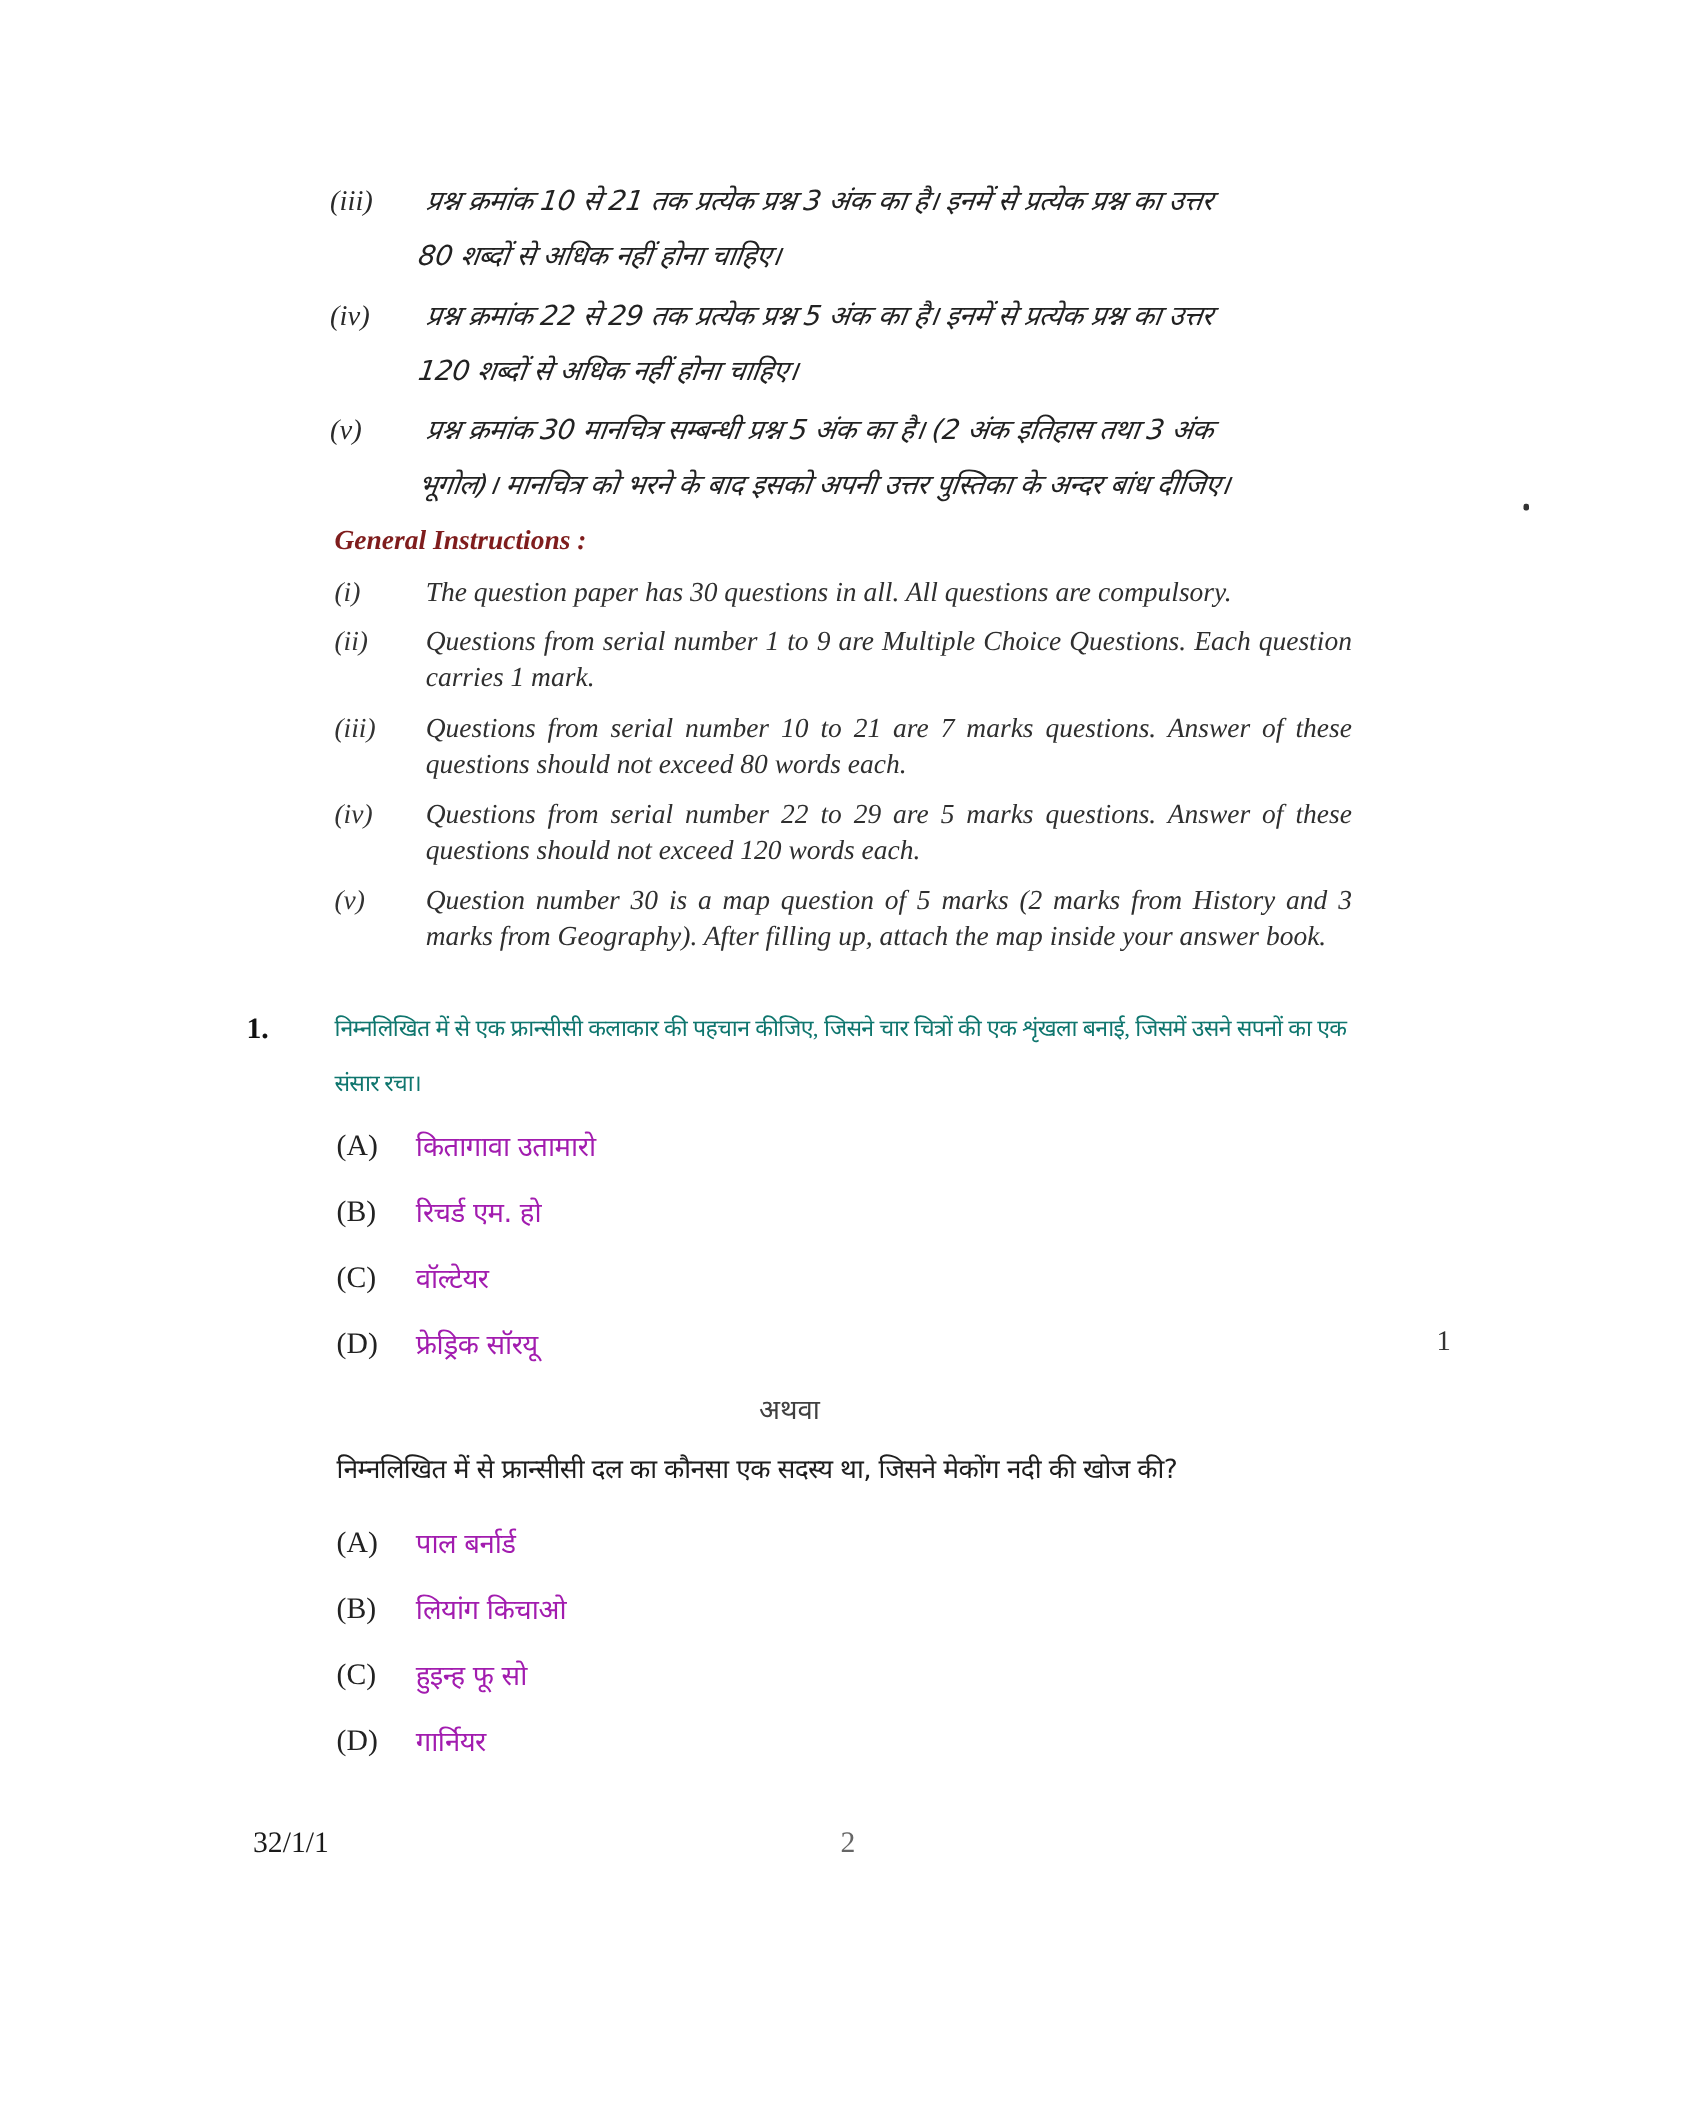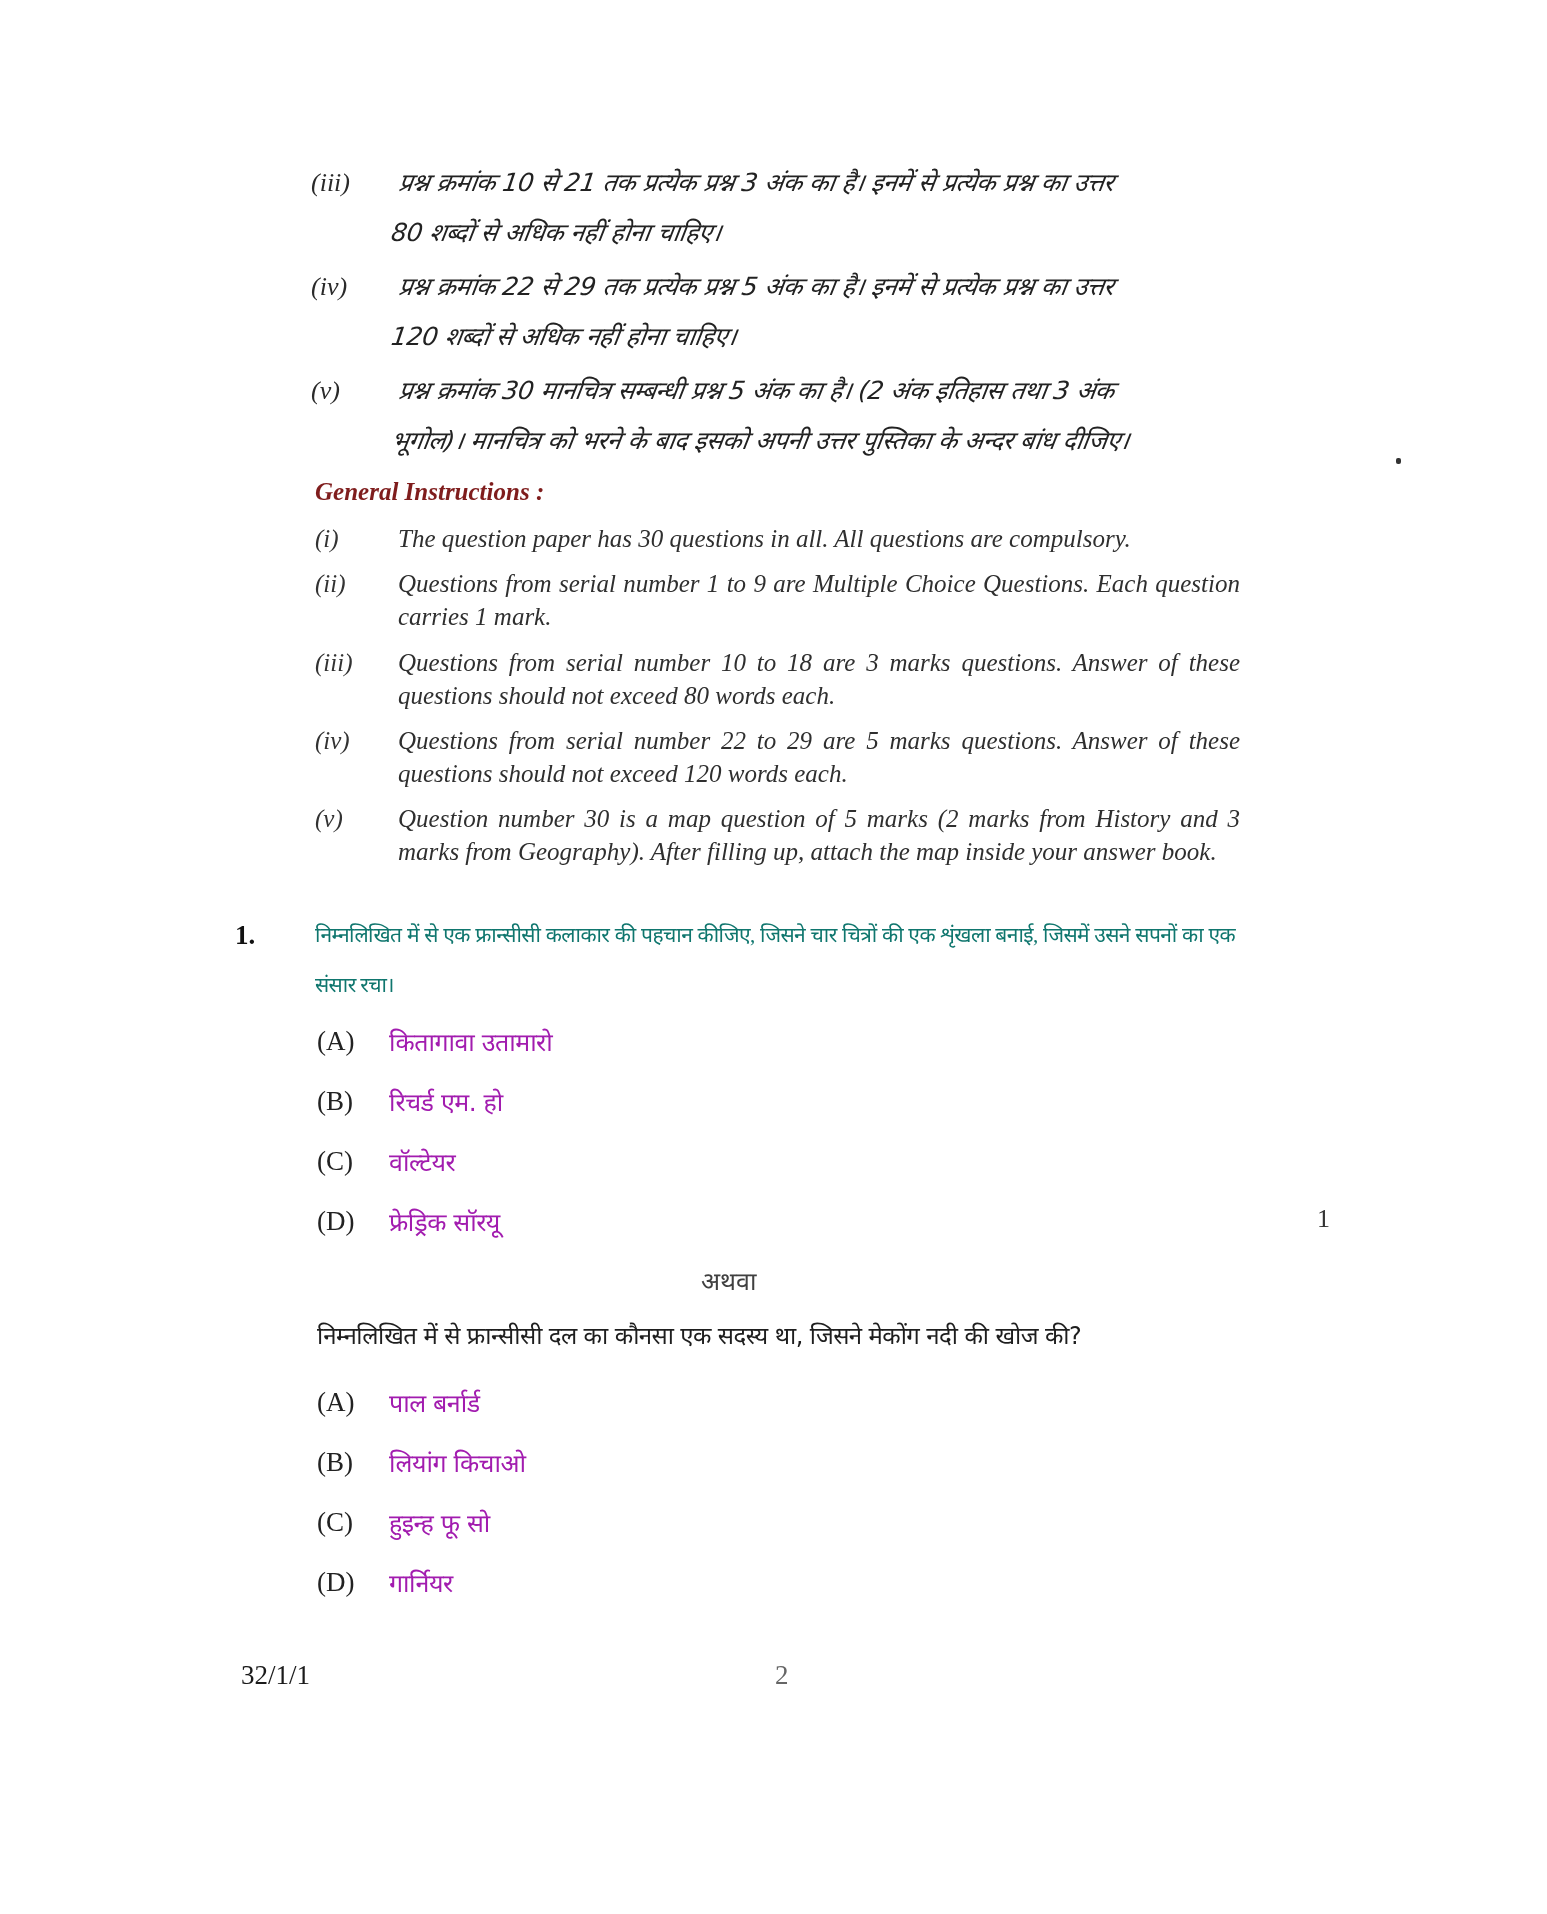--- a/index.html
+++ b/index.html
@@ -10,21 +10,21 @@
     body {
       width: 1547px;
       height: 1914px;
       position: relative;
       overflow: hidden;
       color: #1a1a1a;
       font-family: "Liberation Serif", "DejaVu Serif", serif;
     }
     .page {
       position: absolute;
-      left: 15px; top: 0;
+      left: 4px; top: 0;
       width: 1523px;
       height: 1914px;
     }
     .row {
       position: absolute;
       display: flex;
       align-items: flex-start;
     }
     .num {
       font-family: "Liberation Serif", serif;
@@ -203,21 +203,21 @@
     <span class="en-text">The question paper has 30 questions in all. All questions are compulsory.</span>
   </div>
 
   <div class="row" style="left:300px; top:567px;">
     <span class="en-num">(ii)</span>
     <span class="en-text">Questions from serial number 1 to 9 are Multiple Choice Questions. Each question carries 1 mark.</span>
   </div>
 
   <div class="row" style="left:300px; top:646px;">
     <span class="en-num">(iii)</span>
-    <span class="en-text">Questions from serial number 10 to 18 are 3 marks questions. Answer of these questions should not exceed 80 words each.</span>
+    <span class="en-text">Questions from serial number 10 to 21 are 7 marks questions. Answer of these questions should not exceed 80 words each.</span>
   </div>
 
   <div class="row" style="left:300px; top:724px;">
     <span class="en-num">(iv)</span>
     <span class="en-text">Questions from serial number 22 to 29 are 5 marks questions. Answer of these questions should not exceed 120 words each.</span>
   </div>
 
   <div class="row" style="left:300px; top:802px;">
     <span class="en-num">(v)</span>
     <span class="en-text">Question number 30 is a map question of 5 marks (2 marks from History and 3 marks from Geography). After filling up, attach the map inside your answer book.</span>

